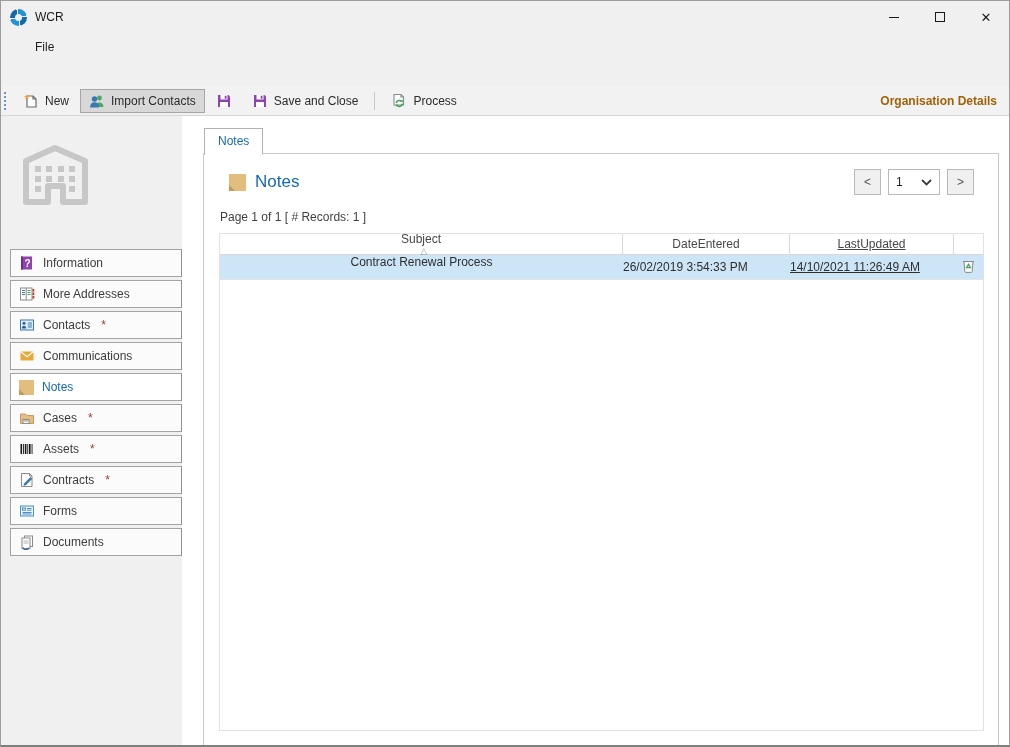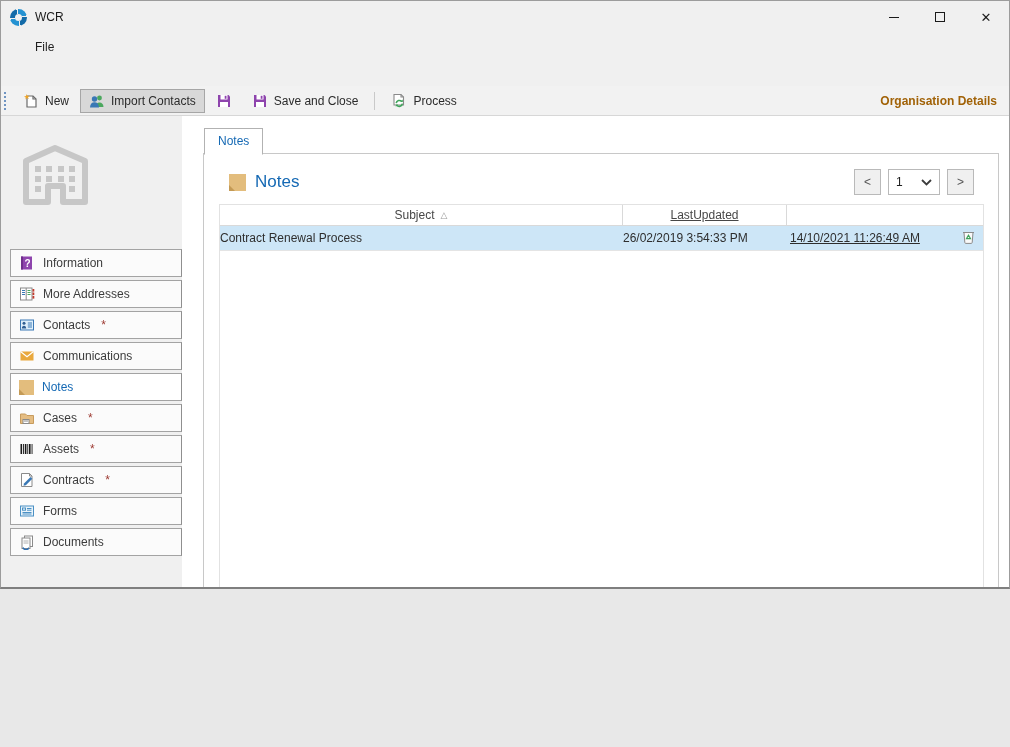--- a/index.html
+++ b/index.html
@@ -1,18 +1,18 @@
 <!DOCTYPE html>
 <html><head>
 <meta charset="utf-8">
 <style>
   * { margin:0; padding:0; box-sizing:border-box; }
   html,body { background:#e8e8e8; font-family:"Liberation Sans", sans-serif; }
   .window{
-    width:1010px; height:589px; background:#f0f0f0; position:relative;
+    width:1010px; height:747px; background:#f0f0f0; position:relative;
     border:1px solid #9c9c9c; border-bottom:2px solid #7f7f7f;
     font-size:12px; color:#333; overflow:hidden;
   }
   
   .titlebar{ height:32px; display:flex; align-items:center; padding-left:9px; background:#f0f0f0; }
   .app-icon{ width:17px; height:17px; border-radius:50%; position:relative; flex:0 0 auto;
     background:conic-gradient(#2492d2 0 75deg,#f0f0f0 75deg 90deg,#136ba8 90deg 165deg,#f0f0f0 165deg 180deg,#2492d2 180deg 255deg,#f0f0f0 255deg 270deg,#136ba8 270deg 345deg,#f0f0f0 345deg 360deg); }
   .app-icon::after{ content:""; position:absolute; left:5px; top:5px; width:7px; height:7px; border-radius:50%; background:#f0f0f0; }
   .title-text{ margin-left:8px; color:#1a1a1a; }
   .win-controls{ margin-left:auto; display:flex; height:32px; }
@@ -56,21 +56,21 @@
   .pager-select{ width:52px; height:26px; background:#fff; border:1px solid #b9b9b9; display:flex; align-items:center; padding:0 7px; color:#222; }
   .pager-select .chev{ margin-left:auto; }
   .page-info{ margin:15px 0 0 16px; color:#3f3f3f; }
   
   .grid{ margin:9px 15px 0 15px; width:765px; height:498px; border:1px solid #e2e2e2; background:#fff; }
   .grid-head{ display:flex; height:21px; border-bottom:1px solid #d9d9d9; color:#474747; }
   .gh-cell{ display:flex; align-items:center; justify-content:center; border-right:1px solid #d9d9d9; }
   .gh-cell:last-child{ border-right:none; }
   .grid-row{ display:flex; height:25px; background:#cde6f7; border-bottom:1px solid #e4e4e4; color:#2e2e2e; }
   .gr-cell{ display:flex; align-items:center; overflow:hidden; white-space:nowrap; }
-  .col-subject{ width:403px; } .col-date{ width:167px; } .col-updated{ width:164px;text-decoration:underline; }
+  .col-subject{ width:403px;flex-direction:column; } .col-date{ width:167px; } .col-updated{ width:164px;text-decoration:underline; }
   .col-action{ width:29px; justify-content:center; padding-left:0; }
   .sort-glyph{ font-size:9px; color:#9a9a9a; margin-left:6px; }
   
   .note-sq{ position:relative; display:inline-block; background:#e3bd7d; }
   .note-sq::after{ content:""; position:absolute; left:0; bottom:0; width:0; height:0;
     border-left:6px solid #c49a55; border-top:6px solid transparent; }
   .note-16{ width:15px; height:15px; } .note-17{ width:17px; height:17px; }
 </style>
 </head>
 <body>
@@ -356,26 +356,30 @@
               <span class="chev">
                 <svg width="11" height="8" viewBox="0 0 11 8">
                     <polyline points="1,2 5.5,6.5 10,2" fill="none" stroke="#3c3c3c" stroke-width="1.8"></polyline>
                   </svg>
               </span>
             </div>
             <div class="pager-btn">&gt;</div>
           </div>
         </div>
 
+        <div class="page-info">Page 1 of 1 [ # Records: 1 ]</div>
 
         <div class="grid">
           <div class="grid-head">
             <div class="gh-cell col-subject">
               <span>Subject</span>
               <span class="sort-glyph">△</span>
+            </div>
+            <div class="gh-cell col-date">
+              <span>DateEntered</span>
             </div>
             <div class="gh-cell col-updated">
               <span>LastUpdated</span>
             </div>
             <div class="gh-cell col-action"></div>
           </div>
 
           <div class="grid-row">
             <div class="gr-cell col-subject">Contract Renewal Process</div>
             <div class="gr-cell col-date">26/02/2019 3:54:33 PM</div>

